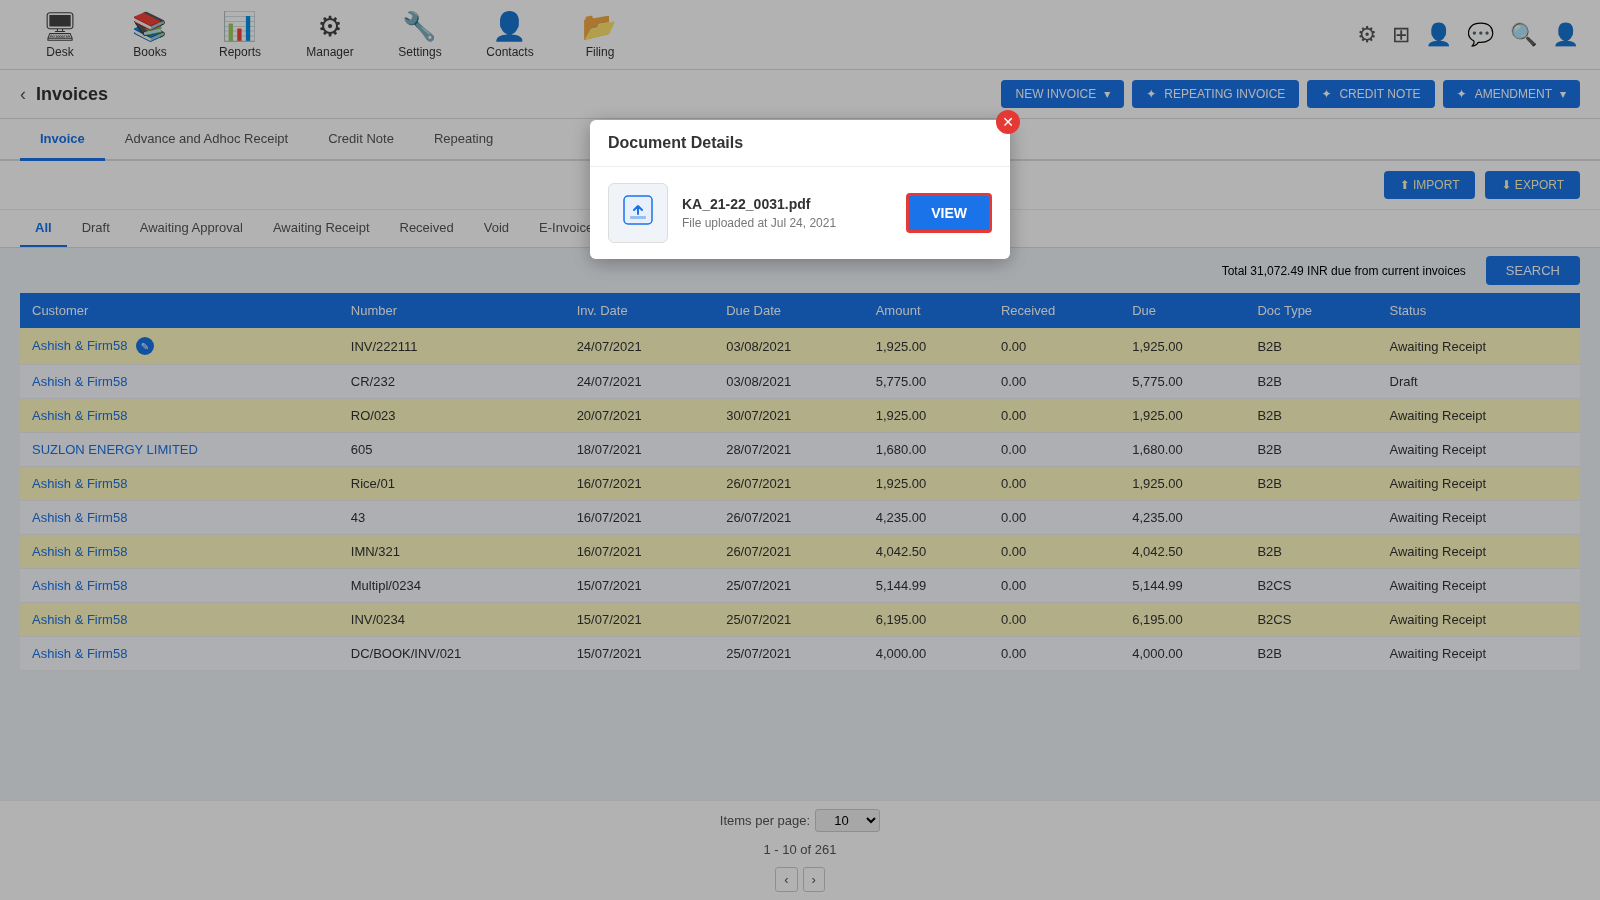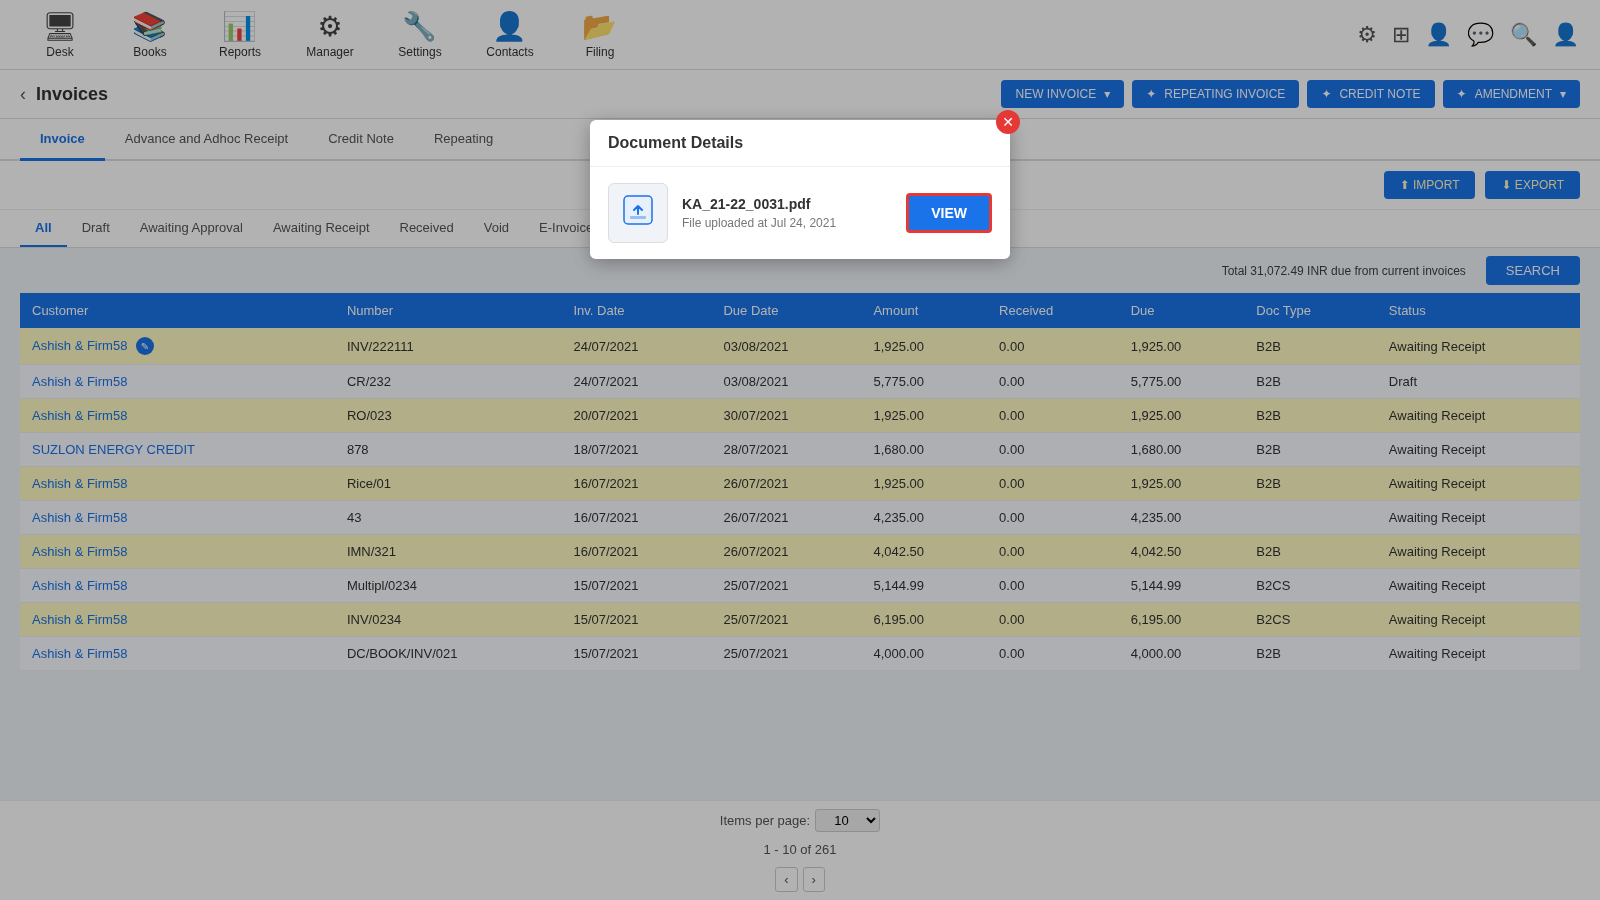--- a/index.html
+++ b/index.html
@@ -175,21 +175,21 @@
     
     .search-row {
       padding: 8px 20px;
       display: flex;
       justify-content: flex-end;
       align-items: center;
       gap: 10px;
     }
     .total-info {
       font-size: 12px;
-      color: #404040;
+      color: #000000;
       margin-right: 10px;
     }
     .btn-search {
       background: #1a73e8;
       color: #fff;
       border: none;
       padding: 7px 20px;
       border-radius: 4px;
       cursor: pointer;
       font-size: 13px;
@@ -551,24 +551,24 @@
       <td>20/07/2021</td>
       <td>30/07/2021</td>
       <td>1,925.00</td>
       <td>0.00</td>
       <td>1,925.00</td>
       <td>B2B</td>
       <td>Awaiting Receipt</td>
     </tr>
           <tr>
       <td>
-        <span class="link-text">SUZLON ENERGY CREDIT</span>
-        
-      </td>
-      <td>878</td>
+        <span class="link-text">SUZLON ENERGY LIMITED</span>
+        
+      </td>
+      <td>605</td>
       <td>18/07/2021</td>
       <td>28/07/2021</td>
       <td>1,680.00</td>
       <td>0.00</td>
       <td>1,680.00</td>
       <td>B2B</td>
       <td>Awaiting Receipt</td>
     </tr>
           <tr>
       <td>

